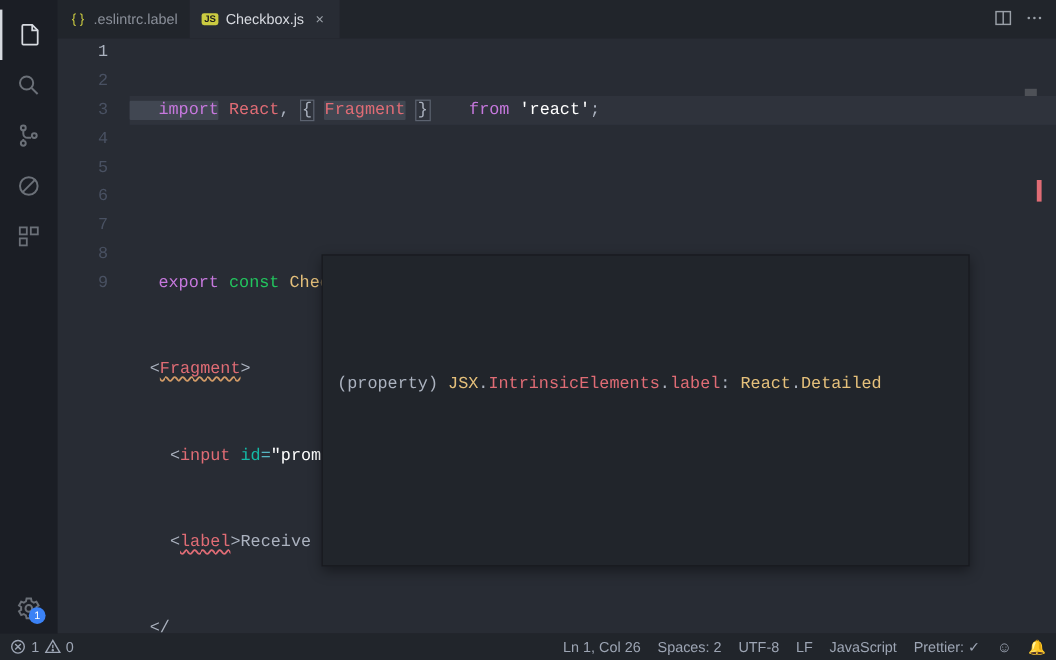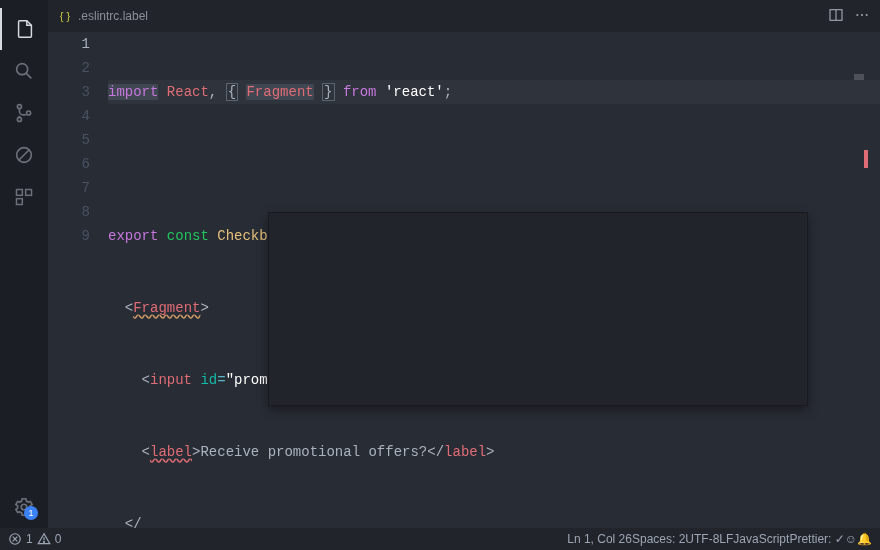--- a/index.html
+++ b/index.html
@@ -78,21 +78,21 @@
   color: #495162;
   user-select: none;
 }
 .gutter .ln.active { color: #abb2bf; }
 .code { flex:1; position: relative; white-space: pre; }
 .code .line { height: 24px; }
 .hl-line { background: rgba(99,110,123,0.12); }
 .sel { background: rgba(99,110,123,0.35); border-radius:1px; }
 .bracket-box { border:1px solid #5c6370; padding:0 1px;}
 
-.kw { color:#c678dd; }
+.kw { color:#c678dd;padding-left:24px; }
 .cst { color:#22c55e; }
 .id { color:#e06c75; }
 .vn { color:#e5c07b; }
 .str { color:#ffffff; }
 .pn { color:#abb2bf; }
 .op { color:#56b6c2; }
 .attr { color:#14b8a6; }
 .tag { color:#e06c75; }
 .txt { color:#abb2bf; }
 .err-underline { text-decoration: underline wavy #e06c75; text-underline-offset:2px; }
@@ -118,21 +118,21 @@
 .status {
   position: absolute; left: 0; right: 0; bottom: 0; height: 22px;
   background: #21252b;
   display: flex; align-items: center;
   font-size: 12px;
   color: #9da5b4;
   padding: 0 8px;
   gap: 12px;
 }
 .status .left { display:flex; align-items:center; gap:8px;}
-.status .right { margin-left:auto; display:flex; align-items:center; }
+.status .right { margin-left:auto; display:flex; align-items:center; gap:14px;}
 .status .item { cursor:pointer; display:flex; align-items:center; gap:4px;}
 .status .ico { width:14px; height:14px; display:inline-block; }
 </style>
 </head>
 <body>
 
 <div class="activity-bar">
   <div class="ab-icon active">
     <svg width="22" height="22" viewBox="0 0 24 24" fill="none" stroke="currentColor" stroke-width="1.6">
         <path d="M14 3H6a1 1 0 0 0-1 1v16a1 1 0 0 0 1 1h12a1 1 0 0 0 1-1V8z"></path>
@@ -174,20 +174,27 @@
         <path d="M19 12a7 7 0 0 0-.1-1.2l2-1.5-2-3.4-2.3.9a7 7 0 0 0-2-1.2L14 3h-4l-.6 2.6a7 7 0 0 0-2 1.2l-2.3-.9-2 3.4 2 1.5A7 7 0 0 0 5 12a7 7 0 0 0 .1 1.2l-2 1.5 2 3.4 2.3-.9a7 7 0 0 0 2 1.2L10 21h4l.6-2.6a7 7 0 0 0 2-1.2l2.3.9 2-3.4-2-1.5c.07-.4.1-.8.1-1.2z"></path>
       </svg>
     <div class="ab-badge">1</div>
   </div>
 </div>
 
 <div class="tabs">
   <div class="tab">
     <span class="file-icon json-ico">{ }</span>
     <span>.eslintrc.label</span>
+  </div>
+  <div class="tab active">
+    <span class="file-icon">
+        <span class="js-ico">JS</span>
+      </span>
+    <span>Checkbox.js</span>
+    <span class="close">×</span>
   </div>
   <div class="tab-actions">
     <span>
       <svg width="16" height="16" viewBox="0 0 24 24" fill="none" stroke="currentColor" stroke-width="1.8">
           <rect x="3" y="4" width="18" height="16"></rect>
           <line x1="12" y1="4" x2="12" y2="20"></line>
         </svg>
     </span>
     <span>
       <svg width="16" height="16" viewBox="0 0 24 24" fill="currentColor">
@@ -218,20 +225,21 @@
     <div class="line"><span class="pn">  &lt;</span><span class="tag warn-underline">Fragment</span><span class="pn">&gt;</span></div>
     <div class="line"><span class="pn">    &lt;</span><span class="tag">input</span><span class="pn"> </span><span class="attr">id</span><span class="op">=</span><span class="str">"promo"</span><span class="pn"> </span><span class="attr">type</span><span class="op">=</span><span class="str">"checkbox"</span><span class="pn">&gt;&lt;/</span><span class="tag">input</span><span class="pn">&gt;</span></div>
     <div class="line"><span class="pn">    &lt;</span><span class="tag err-underline">label</span><span class="pn">&gt;</span><span class="txt">Receive promotional offers?</span><span class="pn">&lt;/</span><span class="tag">label</span><span class="pn">&gt;</span></div>
     <div class="line"><span class="pn">  </span><span class="pn">&lt;/</span></div>
     
     
 
     
     <div class="hover">
       <div class="sec">
+        <div><span class="txt">(property) </span><span class="vn">JSX</span><span class="pn">.</span><span class="id">IntrinsicElements</span><span class="pn">.</span><span class="id">label</span><span class="pn">: </span><span class="vn">React</span><span class="pn">.</span><span class="vn">Detailed</span></div>
       </div>
       
       
     </div>
   </div>
   <div class="minimap">
     <div class="sel-m"></div>
     <div class="err-m"></div>
   </div>
 </div>

